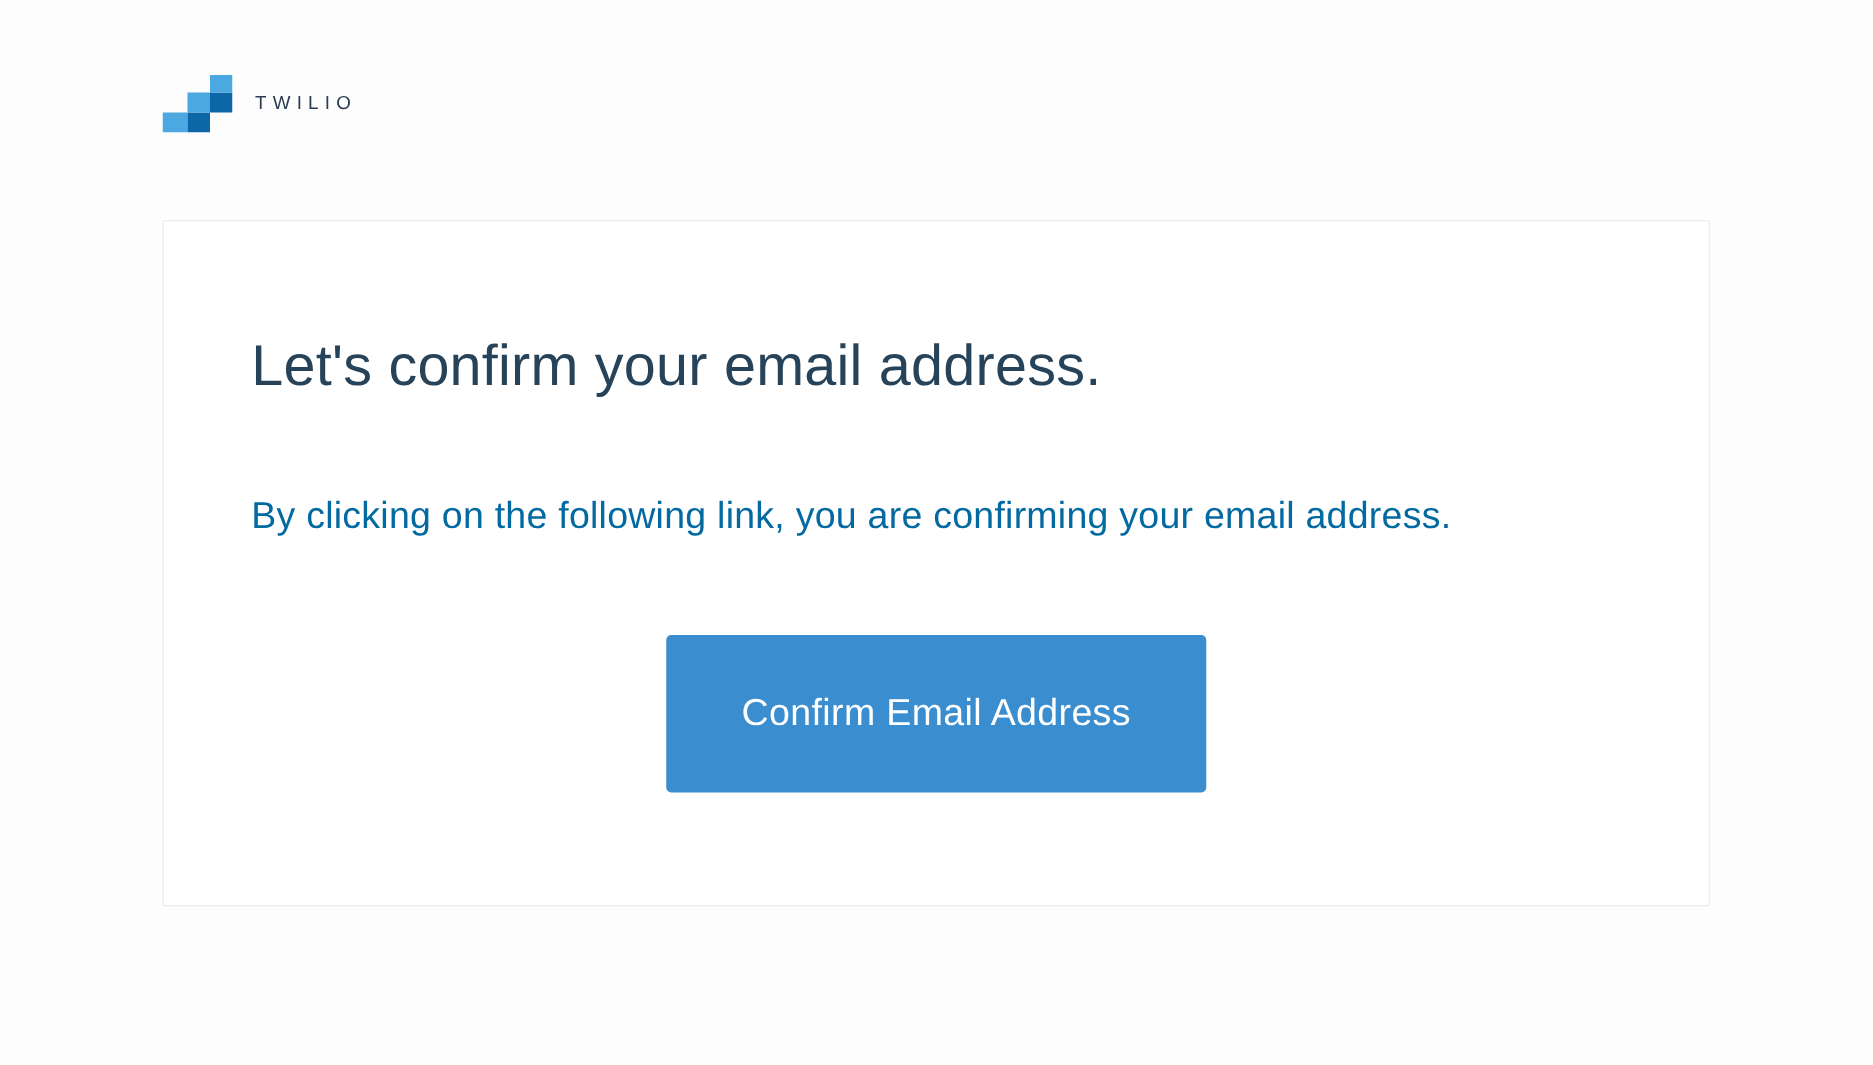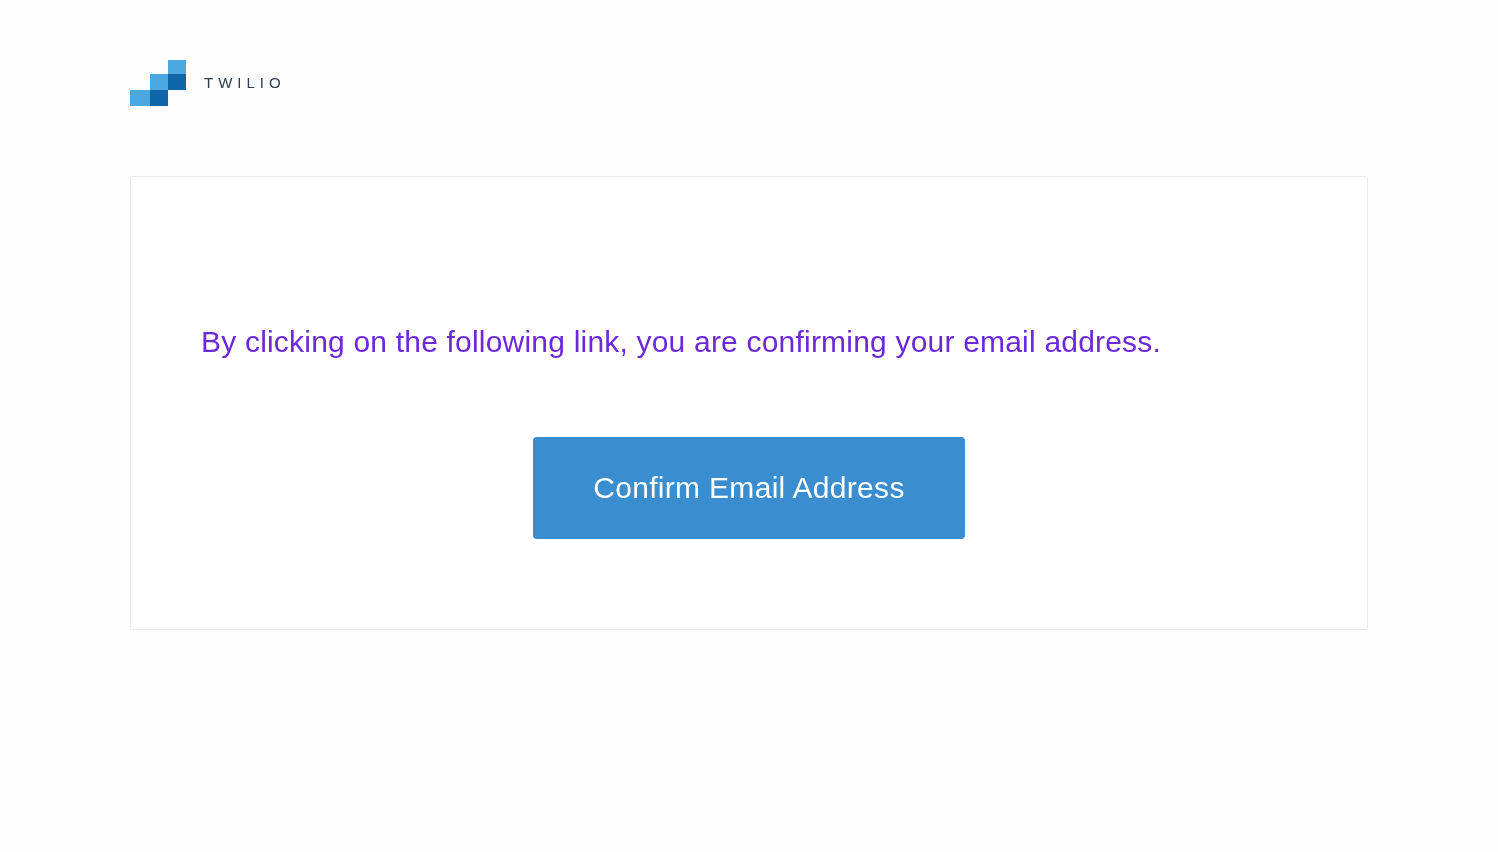--- a/index.html
+++ b/index.html
@@ -56,35 +56,35 @@
     .heading-line {
       font-size: 46px;
       font-weight: 300;
       color: #274359;
       line-height: 1.55;
       letter-spacing: 0.2px;
     }
     .body-text {
       font-size: 30px;
       font-weight: 300;
-      color: #6d28d9;
+      color: #0369a1;
       margin-top: 68px;
       letter-spacing: 0.2px;
     }
     .button-row {
       display: flex;
       justify-content: center;
       margin-top: 78px;
     }
     .confirm-button {
       background: #3a8dce;
       color: #ffffff;
       font-size: 30px;
       font-weight: 400;
-      padding: 34px 60px;
+      padding: 46px 60px;
       border: none;
       border-radius: 4px;
       cursor: pointer;
       letter-spacing: 0.3px;
     }
   </style>
 </head>
 <body>
 
 <div class="logo-container">
@@ -96,17 +96,18 @@
       <rect x="38" y="14" width="18" height="16" fill="#0d66a8"></rect>
       <rect x="38" y="0" width="18" height="14" fill="#4ba8e0"></rect>
     </svg>
   </div>
   <div class="logo-text">
     <div class="logo-overline">TWILIO</div>
   </div>
 </div>
 
 <div class="card">
+  <div class="heading-line">Let's confirm your email address.</div>
   <div class="body-text">By clicking on the following link, you are confirming your email address.</div>
   <div class="button-row">
     <button class="confirm-button">Confirm Email Address</button>
   </div>
 </div>
 
 </body></html>

